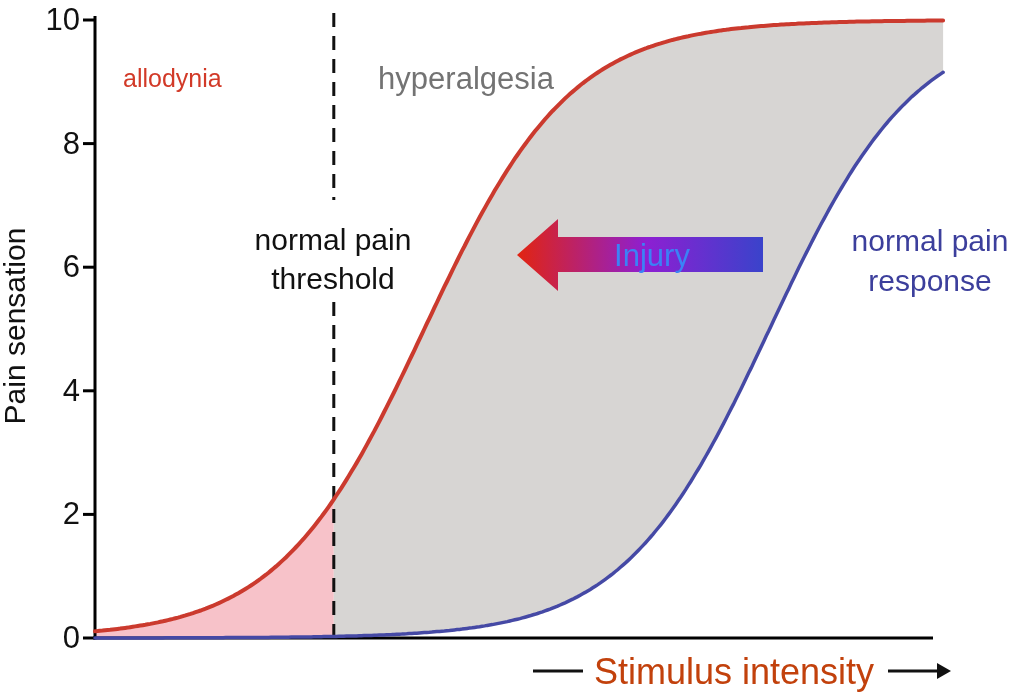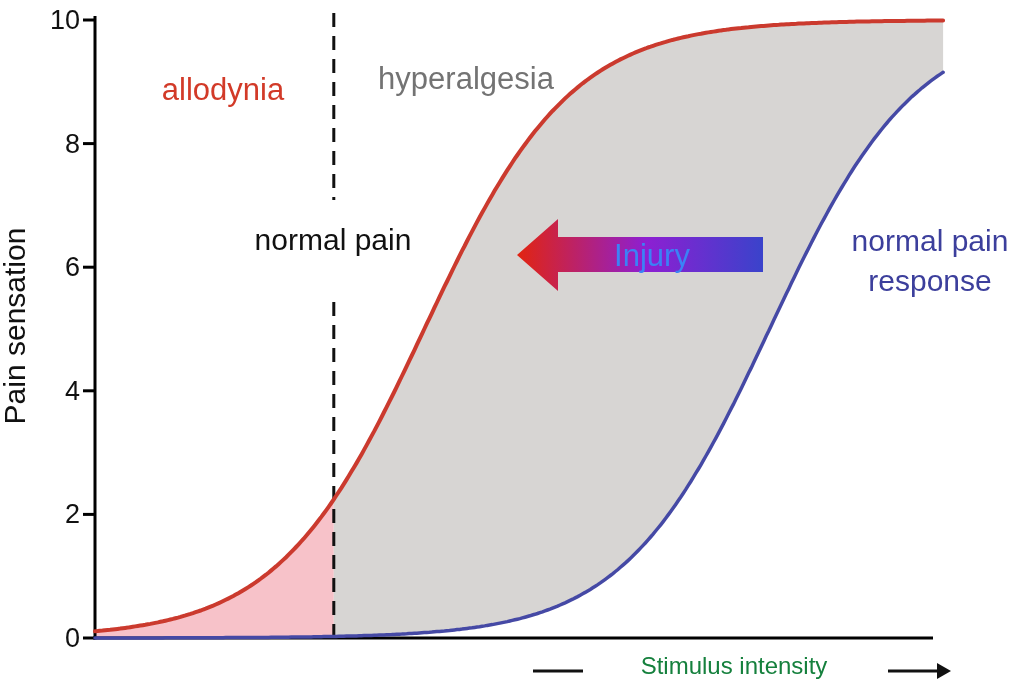--- a/index.html
+++ b/index.html
@@ -4,30 +4,30 @@
 <style>
   html,body{margin:0;padding:0;}
   body{
     width:1024px;height:695px;position:relative;overflow:hidden;
     background:#ffffff;
     font-family:"Liberation Sans","DejaVu Sans",sans-serif;
   }
   #figure{position:absolute;left:0;top:0;width:1024px;height:695px;}
   svg{position:absolute;left:0;top:0;}
   .txt{position:absolute;line-height:1;white-space:nowrap;}
-  .lbl-allodynia{left:123px;top:74px;width:200px;font-size:31px;text-align:center;}
+  .lbl-allodynia{left:123px;top:66px;width:200px;font-size:25px;}
   .lbl-hyperalgesia{left:366px;top:63px;width:200px;font-size:31px;text-align:center;}
   .lbl-threshold{left:213px;top:220px;width:240px;font-size:30px;line-height:39px;text-align:center;color:#111;}
   .lbl-injury{left:592px;top:240px;width:120px;font-size:31px;text-align:center;}
   .lbl-response{left:820px;top:221px;width:220px;font-size:30px;line-height:40px;text-align:center;}
-  .lbl-xaxis{left:593px;top:654px;width:282px;font-size:24px;text-align:center;color:#15803d;}
+  .lbl-xaxis{left:593px;top:654px;width:282px;font-size:36px;text-align:center;color:#c2410c;}
   .lbl-yaxis{left:-104px;top:310px;width:240px;height:32px;font-size:30px;text-align:center;color:#111;
              transform:rotate(-90deg);}
   .tick-label{position:absolute;left:22px;width:58px;text-align:right;
-              font-size:27px;line-height:32px;color:#111;}
+              font-size:31px;line-height:32px;color:#111;}
 </style>
 </head>
 <body>
 
 <div id="figure">
 
   <svg id="chart-svg" width="1024" height="695" viewBox="0 0 1024 695">
       <defs>
         <linearGradient id="injuryGrad" gradientUnits="userSpaceOnUse" x1="520" y1="0" x2="763" y2="0">
           <stop offset="0%" stop-color="#e02414"></stop>
@@ -65,20 +65,21 @@
       <div class="tick-label" style="top: 127.6px;">8</div>
       <div class="tick-label" style="top: 4px;">10</div>
     </div>
 
   <div class="txt lbl-allodynia" style="color: rgb(210, 58, 40);">allodynia</div>
 
   <div class="txt lbl-hyperalgesia" style="color: #737373;">hyperalgesia</div>
 
   <div class="txt lbl-threshold">
     <div>normal pain</div>
+    <div>threshold</div>
   </div>
 
   <div class="txt lbl-injury" style="color: #3b82f6;">Injury</div>
 
   <div class="txt lbl-response" style="color: rgb(60, 63, 156);">
     <div>normal pain</div>
     <div>response</div>
   </div>
 
   <div class="txt lbl-xaxis">Stimulus intensity</div>

